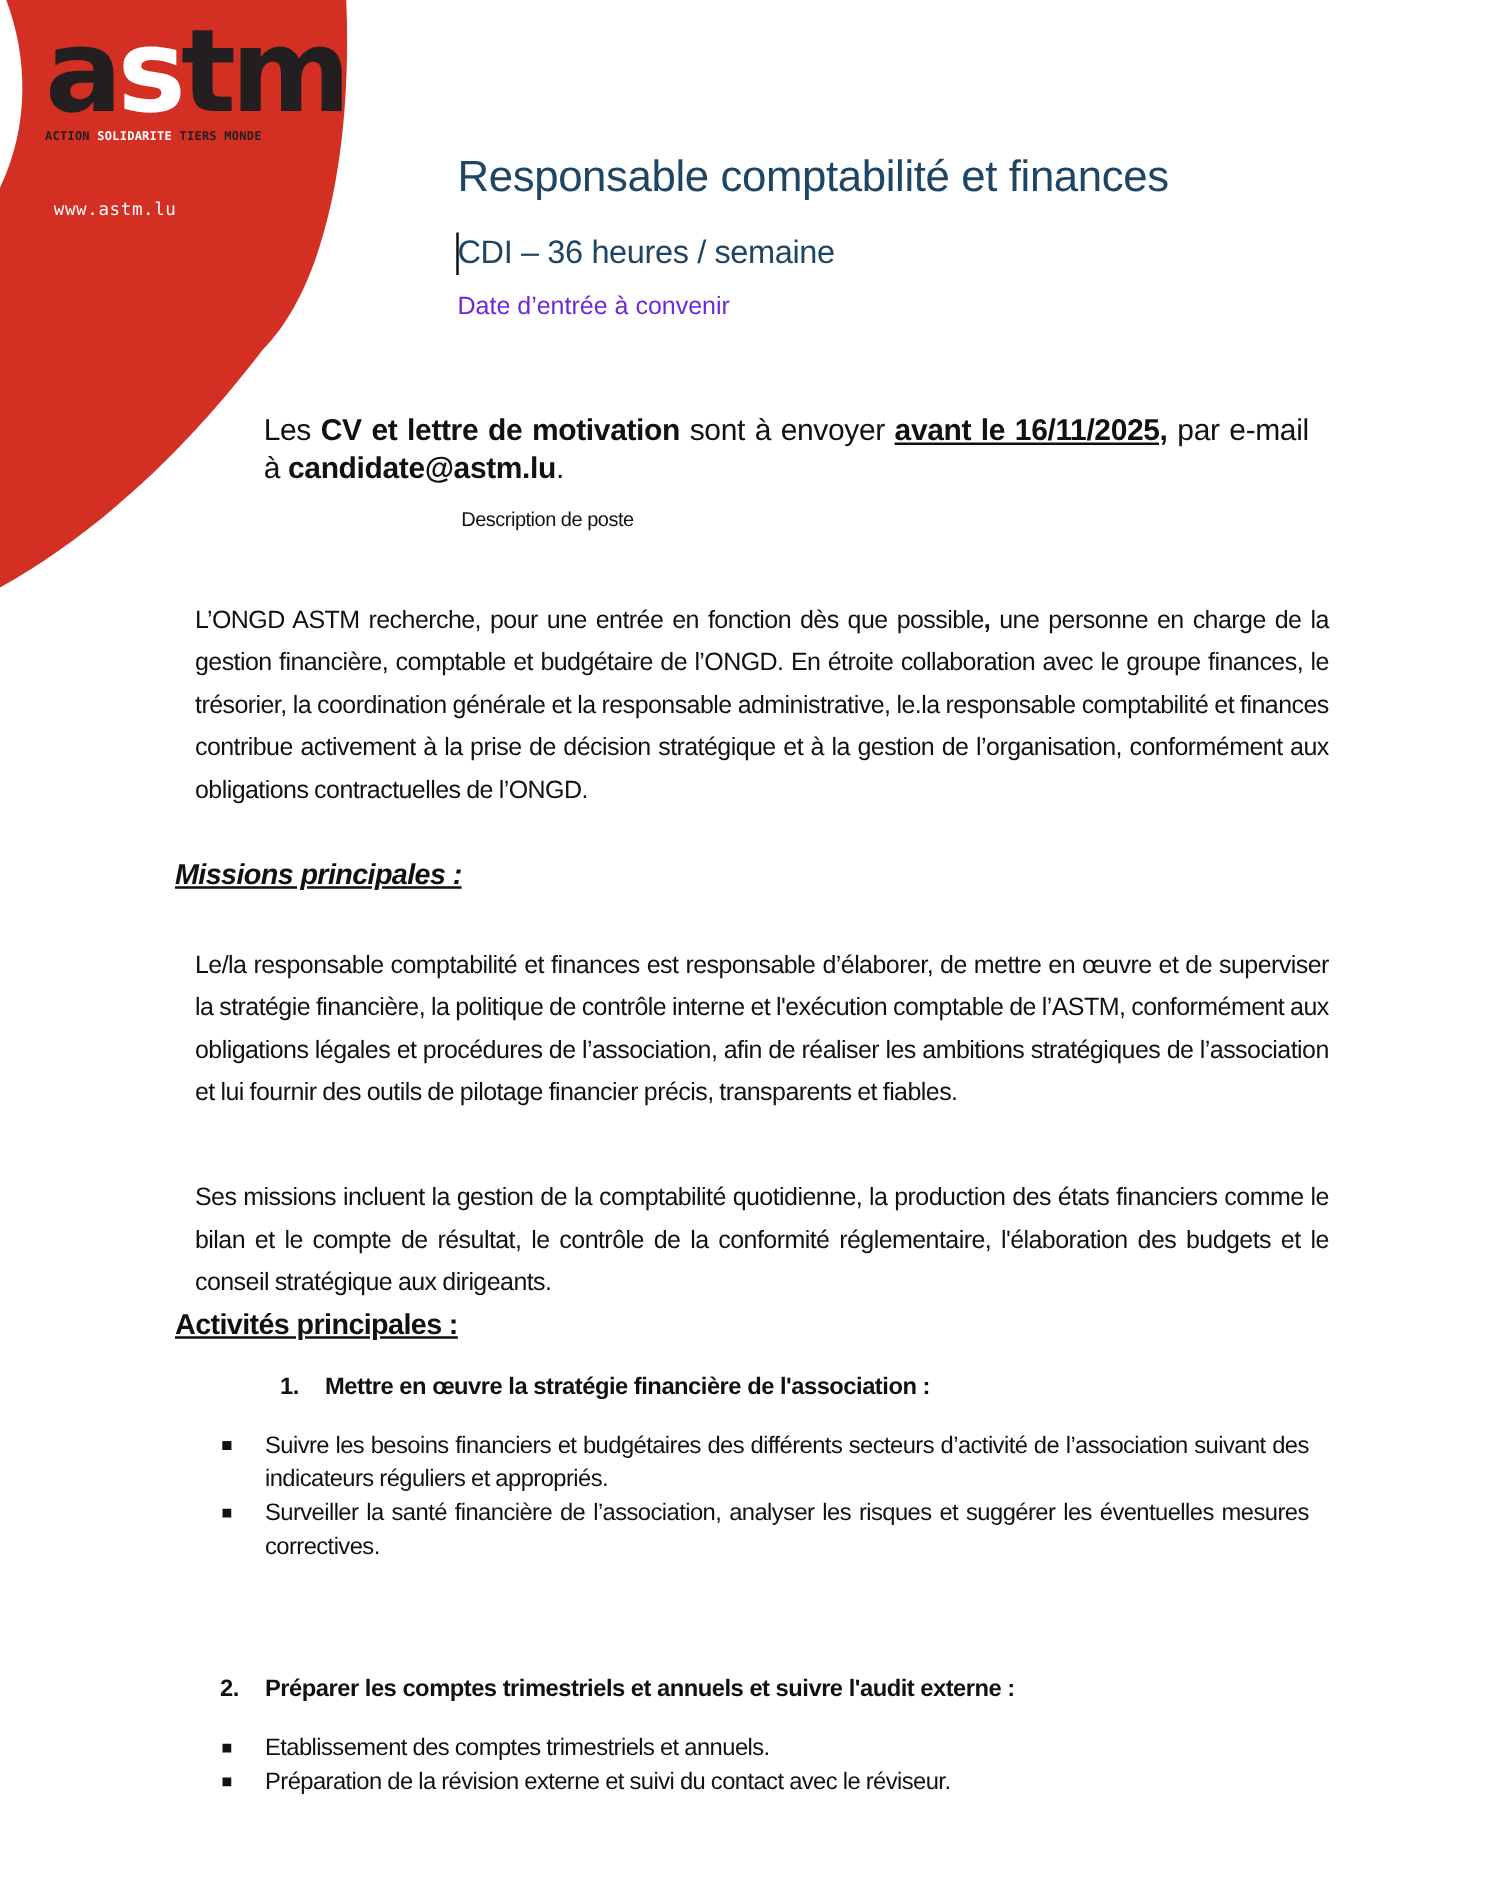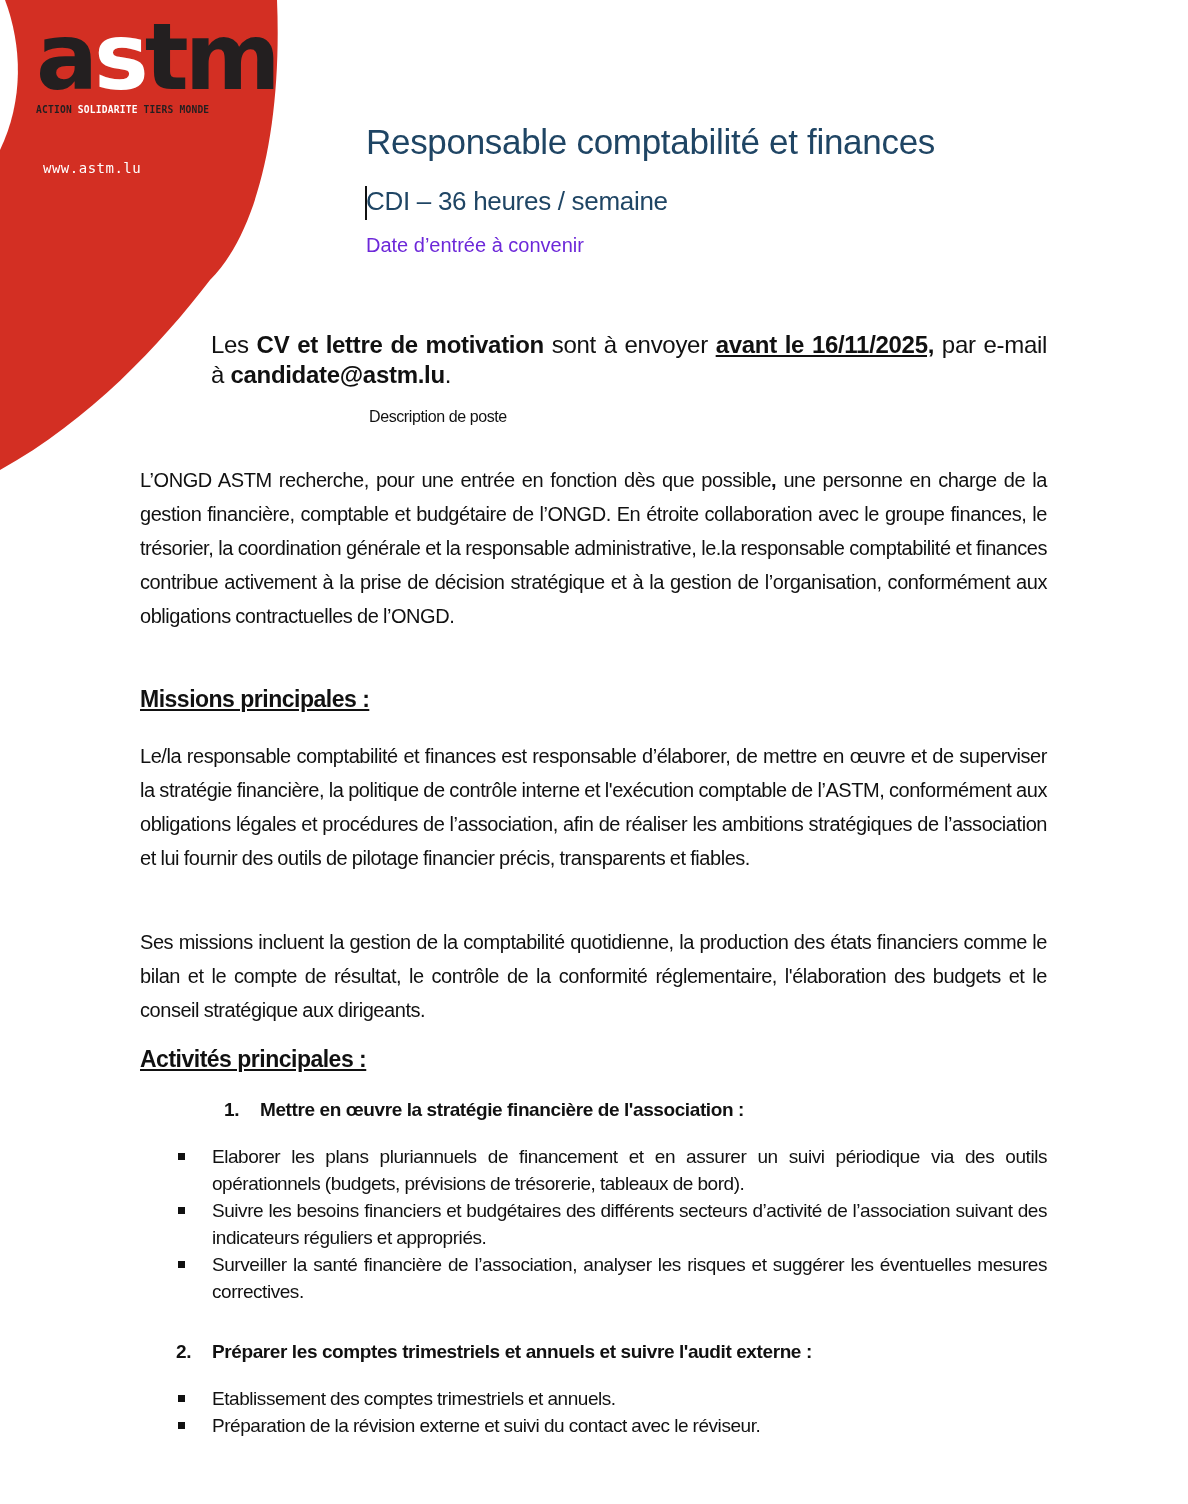--- a/index.html
+++ b/index.html
@@ -42,21 +42,21 @@
     position: absolute; left: 211px; top: 330px; width: 836px;
     font-size: 24px; line-height: 30px; text-align: justify; letter-spacing: -0.3px;
   }
   .apply b { font-weight: bold; }
   .apply u { text-decoration: underline; font-weight: bold; }
   .section-center {
     position: absolute; left: 369px; top: 408px; margin: 0;
     font-size: 16px; font-weight: normal; letter-spacing: -0.4px;
   }
   .para {
-    position: absolute; left: 140px; width: 907px; margin: 0;
+    position: absolute; left: 140px; width: 907px; margin: 16px;
     font-size: 20px; line-height: 34px; text-align: justify; text-align-last: left;
     letter-spacing: -0.45px; word-spacing: -0.5px;
   }
   .h2 {
     position: absolute; left: 140px; margin: 0;
     font-size: 23px; font-weight: bold; text-decoration: underline; letter-spacing: -0.5px;
   }
   .num-head {
     position: absolute; left: 176px; margin: 0;
     font-size: 19px; font-weight: bold; letter-spacing: -0.4px;
@@ -92,31 +92,31 @@
 <div class="start-date">Date d’entrée à convenir</div>
 
 <p class="apply calibri" style="margin:0;">
   <span>Les </span><b>CV et lettre de motivation</b><span> sont à envoyer </span><u>avant le 16/11/2025,</u><span> par e-mail à </span><b>candidate@astm.lu</b><span>.</span>
 </p>
 
 <h2 class="section-center calibri">Description de poste</h2>
 
 <p class="para calibri" style="top:463px;"><span>L’ONGD ASTM recherche, pour une entrée en fonction dès que possible</span><b>,</b><span> une personne en charge de la gestion financière, comptable et budgétaire de l’ONGD. En étroite collaboration avec le groupe finances, le trésorier, la coordination générale et la responsable administrative, le.la responsable comptabilité et finances contribue activement à la prise de décision stratégique et à la gestion de l’organisation, conformément aux obligations contractuelles de l’ONGD.</span></p>
 
-<h2 class="h2 calibri" style="top:686px;">Missions principales :</h2>
+<h2 class="h2 calibri" style="top:686px;font-style:italic;">Missions principales :</h2>
 <p class="para calibri" style="top:739px;">Le/la responsable comptabilité et finances est responsable d’élaborer, de mettre en œuvre et de superviser la stratégie financière, la politique de contrôle interne et l'exécution comptable de l’ASTM, conformément aux obligations légales et procédures de l’association, afin de réaliser les ambitions stratégiques de l’association et lui fournir des outils de pilotage financier précis, transparents et fiables.</p>
 <p class="para calibri" style="top:925px;">Ses missions incluent la gestion de la comptabilité quotidienne, la production des états financiers comme le bilan et le compte de résultat, le contrôle de la conformité réglementaire, l'élaboration des budgets et le conseil stratégique aux dirigeants.</p>
 
 <h2 class="h2 calibri" style="top:1046px;">Activités principales :</h2>
 
 <div class="num-head calibri" style="top:1099px;margin-left:48px;">
   <span class="n">1.</span><span>Mettre en œuvre la stratégie financière de l'association :</span>
 </div>
 <ul class="blist calibri" style="top:1143px;">
-  <li><span class="sq"></span><span>Elaborer les plans pluriannuels de financement et en assurer un suivi périodique via des outils opérationnels (budgets, prévisions de trésorerie, tableaux de bord).</span></li>
+  <li><span class="sq"></span></li>
   <li><span class="sq"></span><span>Suivre les besoins financiers et budgétaires des différents secteurs d’activité de l’association suivant des indicateurs réguliers et appropriés.</span></li>
   <li><span class="sq"></span><span>Surveiller la santé financière de l’association, analyser les risques et suggérer les éventuelles mesures correctives.</span></li>
 </ul>
 
 <div class="num-head calibri" style="top:1341px;">
   <span class="n">2.</span><span>Préparer les comptes trimestriels et annuels et suivre l'audit externe :</span>
 </div>
 <ul class="blist calibri" style="top:1385px;">
   <li><span class="sq"></span><span>Etablissement des comptes trimestriels et annuels.</span></li>
   <li><span class="sq"></span><span>Préparation de la révision externe et suivi du contact avec le réviseur.</span></li>

